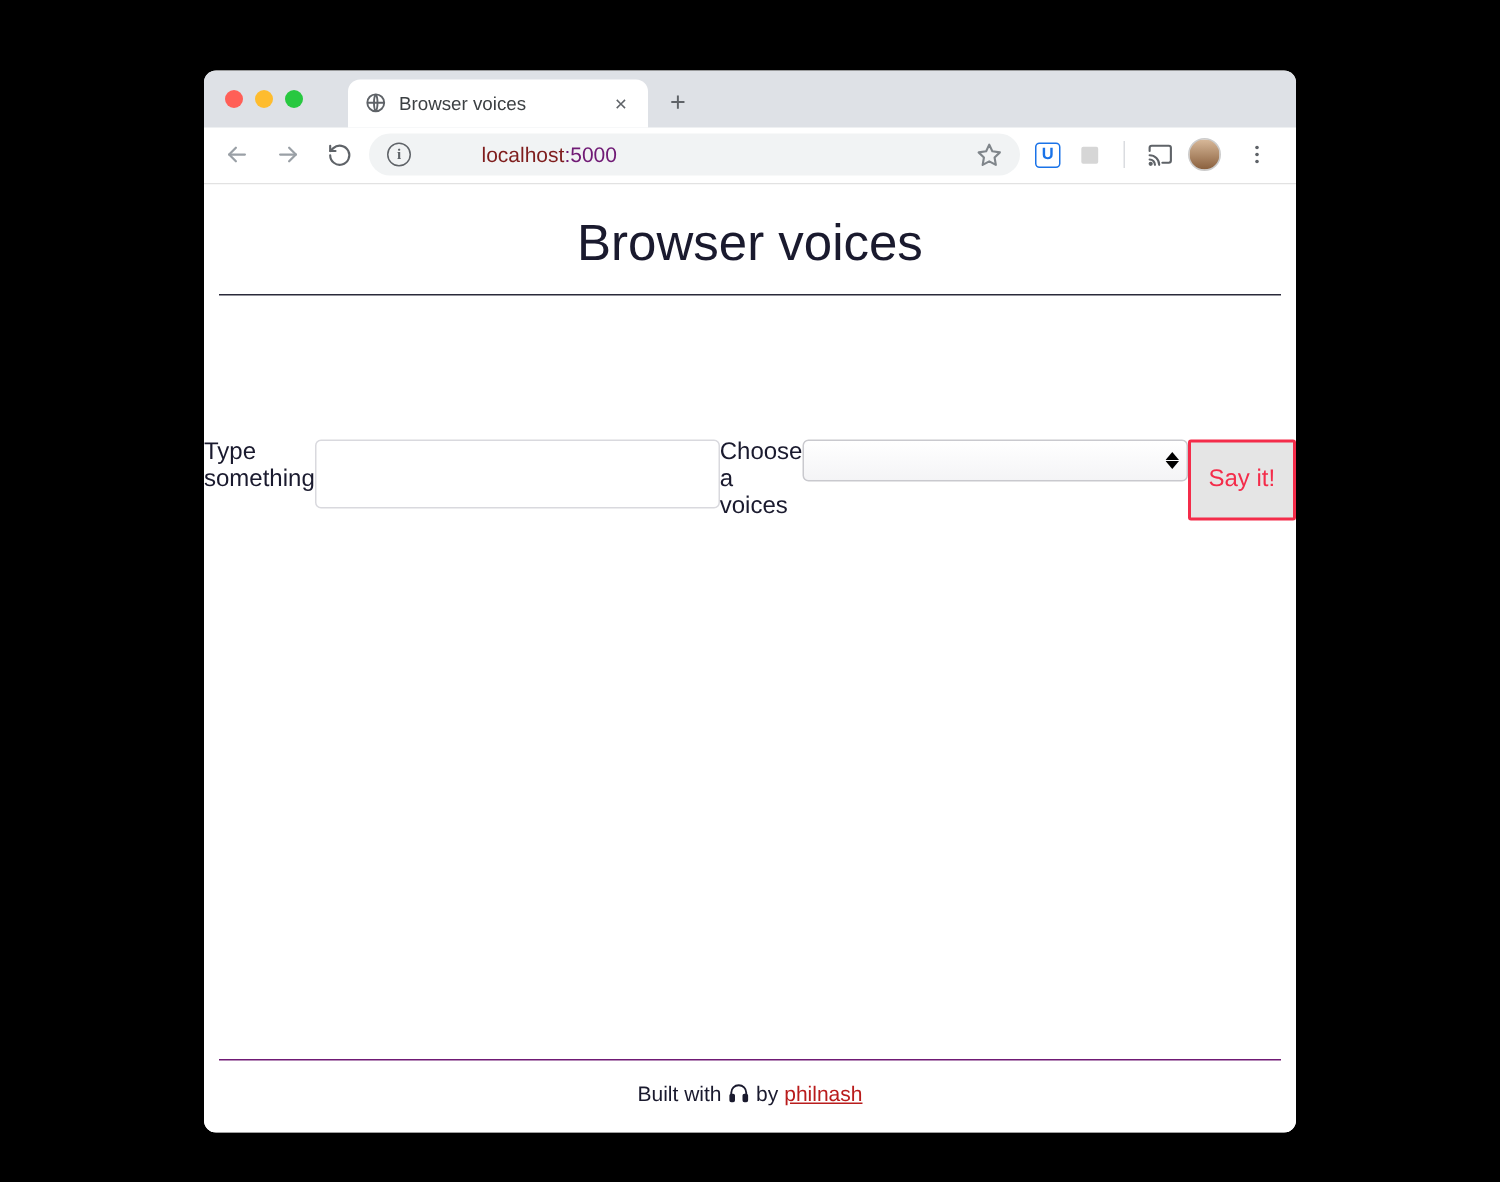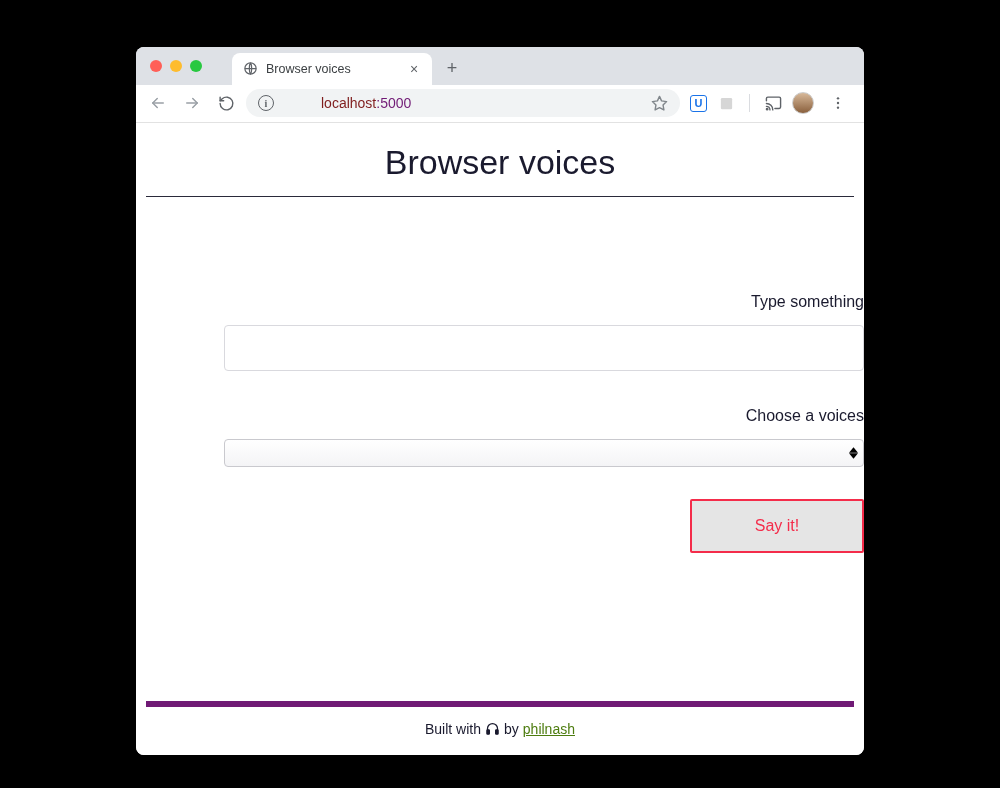--- a/index.html
+++ b/index.html
@@ -161,22 +161,22 @@
       font-family: -apple-system, "Helvetica Neue", Arial, sans-serif;
     }
     .hr {
       height:1px;
       background:#2a2a3a;
       margin:0 10px;
     }
     .form-area {
       flex:1;
       display:flex;
-      flex-direction:column;
-      align-items:flex-end;
+      flex-direction:row;
+      align-items:flex-start;
       padding-top:96px;
     }
     .label {
       font-size:16px;
       color:#1a1a2e;
       margin-bottom:14px;
     }
     .text-input {
       width:640px;
       height:46px;
@@ -218,33 +218,33 @@
       height:54px;
       border:2.5px solid #f42c4a;
       background:#e5e5e5;
       color:#f42c4a;
       font-size:16px;
       border-radius:2px;
       cursor:pointer;
     }
 
     .footer {
-      border-top:6px solid #701a75;
+      border-top:1px solid #701a75;
       margin:0 10px;
       padding:14px 0 18px;
       text-align:center;
       font-size:14px;
       color:#1a1a2e;
       display:flex;
       align-items:center;
       justify-content:center;
       gap:4px;
     }
     .footer .headphones { font-size:14px; }
-    .footer a { color:#4d7c0f; }
+    .footer a { color:#b91c1c; }
 
     svg { display:block; }
   </style>
 </head>
 <body>
 
 <div class="window">
 
   <div class="tab-strip">
     <div class="traffic-lights">

